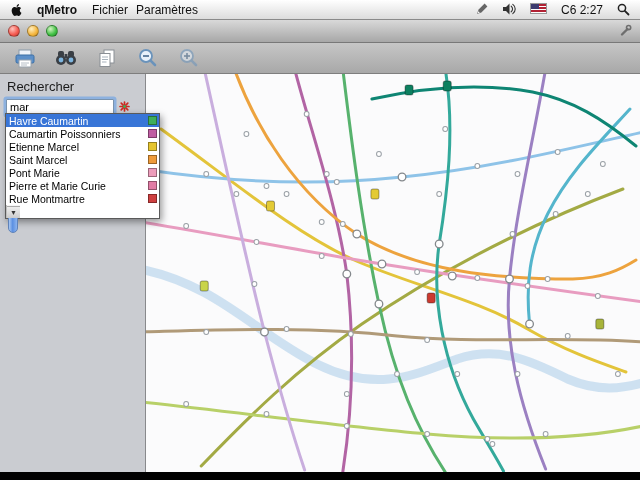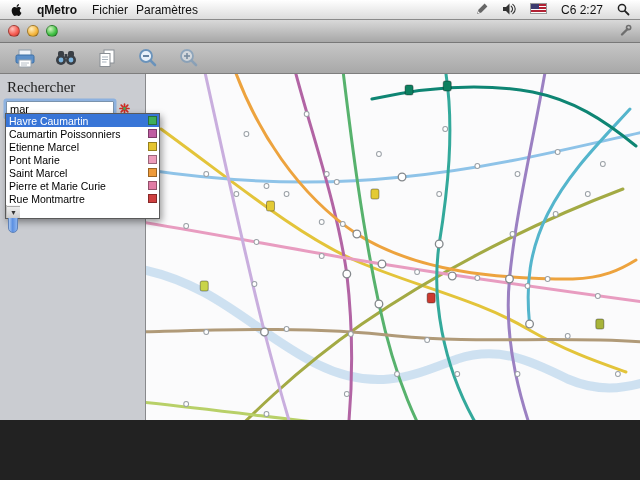--- a/index.html
+++ b/index.html
@@ -1,16 +1,16 @@
 <!DOCTYPE html>
 <html><head>
 <meta charset="utf-8">
 <style>
   html,body{margin:0;padding:0;background:#222;}
-  .screen{position:relative;width:640px;height:420px;background:#8b5cf6;overflow:hidden;
+  .screen{position:relative;width:640px;height:480px;background:#8b5cf6;overflow:hidden;
           font-family:"Liberation Sans",sans-serif;-webkit-font-smoothing:antialiased;}
   
   .menubar{position:absolute;top:0;left:0;right:0;height:20px;
            background:linear-gradient(#ffffff,#dcdcdc);border-bottom:1px solid #8a8a8a;
            display:flex;align-items:center;padding:0 10px;gap:15px;font-size:12px;color:#111;box-sizing:border-box;}
   .menu-app{font-weight:bold;}
   .menu-item{cursor:default;}
   .menubar-right{margin-left:auto;display:flex;gap:14px;}
   .flag{position:relative;width:17px;height:11px;border:1px solid #999;box-sizing:border-box;
         background:repeating-linear-gradient(180deg,#b22234 0 1.6px,#ffffff 1.6px 3.2px);}
@@ -29,21 +29,21 @@
   .titlebar .wrench{position:absolute;right:8px;top:4px;}
   
   .toolbar{height:30px;background:linear-gradient(#c6c6c6,#a8a8a8);border-bottom:1px solid #7e7e7e;
            display:flex;align-items:center;padding:0 12px;gap:15px;flex:0 0 auto;}
   .tbtn{width:26px;height:24px;display:flex;align-items:center;justify-content:center;}
   .tbtn.dim{opacity:.55;}
   
   .content{flex:1;display:flex;min-height:0;position:relative;}
   .sidebar{width:146px;flex:0 0 146px;background:#caccd1;border-right:1px solid #88898c;
            padding:4px 6px;box-sizing:border-box;position:relative;z-index:3;}
-  .search-label{font-size:15px;color:#1b1b1b;margin:1px 0 4px 1px;font-family:Liberation Serif, serif;}
+  .search-label{font-size:13px;color:#1b1b1b;margin:1px 0 4px 1px;}
   .search-row{display:flex;align-items:center;gap:5px;height:18px;}
   .search-input{width:108px;height:16px;font-size:11px;font-family:"Liberation Sans",sans-serif;
                 border:1px solid #7a93ad;background:#fff;padding:0 3px;box-sizing:border-box;
                 outline:none;box-shadow:0 0 0 2.5px rgba(120,168,227,.75);border-radius:1px;}
   .search-go{font-size:11px;line-height:1;}
   
   .dropdown{position:absolute;left:5px;top:39px;width:153px;background:#fff;border:1px solid #5a5a5a;
             box-shadow:2px 3px 7px rgba(0,0,0,.4);display:flex;z-index:10;flex-direction:column;}
   .rows{flex:1;min-width:0;}
   .row{height:13px;display:flex;align-items:center;font-size:10.5px;color:#000;
@@ -195,26 +195,26 @@
               </div>
               <div class="row">
                 <span class="rlab">Caumartin Poissonniers</span>
                 <span class="swatch" style="background: rgb(192, 93, 162);"></span>
               </div>
               <div class="row">
                 <span class="rlab">Etienne Marcel</span>
                 <span class="swatch" style="background: rgb(230, 197, 46);"></span>
               </div>
               <div class="row">
+                <span class="rlab">Saint Marcel</span>
+                <span class="swatch" style="background: rgb(239, 155, 58);"></span>
+              </div>
+              <div class="row">
                 <span class="rlab">Pont Marie</span>
                 <span class="swatch" style="background: rgb(237, 156, 186);"></span>
-              </div>
-              <div class="row">
-                <span class="rlab">Saint Marcel</span>
-                <span class="swatch" style="background: rgb(239, 155, 58);"></span>
               </div>
               <div class="row">
                 <span class="rlab">Pierre et Marie Curie</span>
                 <span class="swatch" style="background: rgb(225, 123, 164);"></span>
               </div>
               <div class="row">
                 <span class="rlab">Rue Montmartre</span>
                 <span class="swatch" style="background: rgb(207, 64, 64);"></span>
               </div>
             </div>

